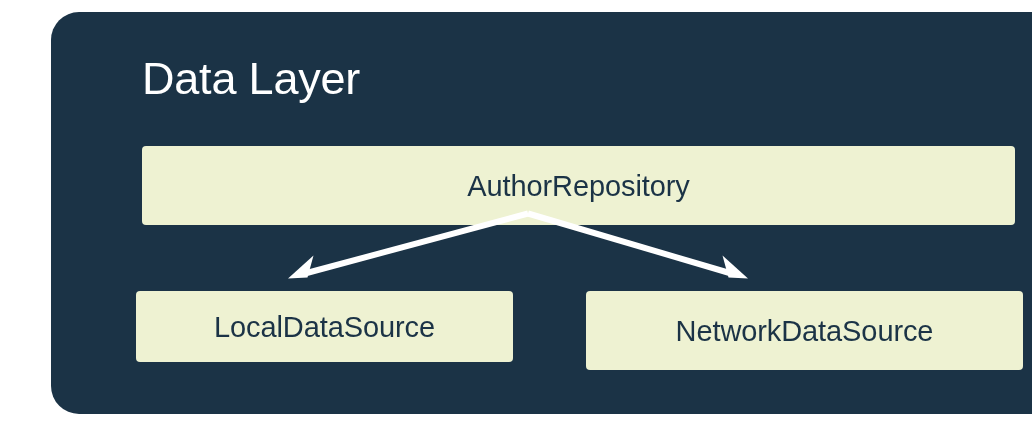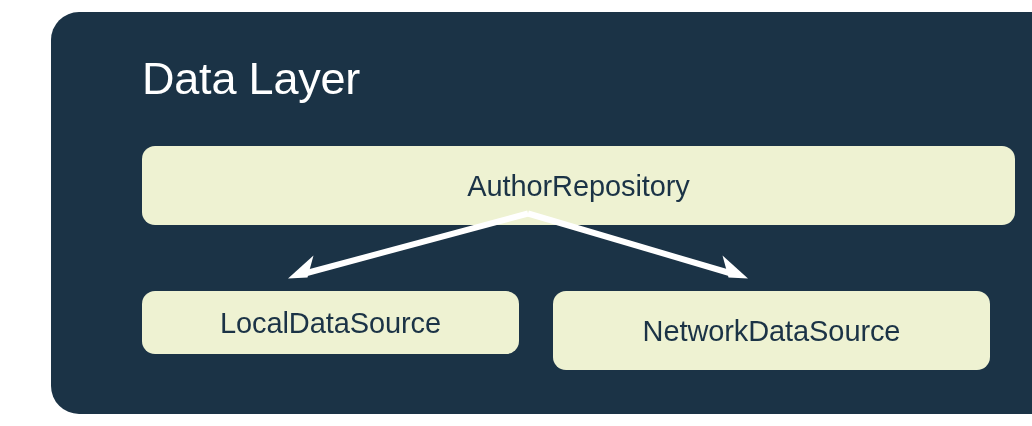--- a/index.html
+++ b/index.html
@@ -43,49 +43,49 @@
     font-weight: 400;
     color: #ffffff;
     letter-spacing: -0.2px;
     white-space: nowrap;
   }
 
   
   .node-box {
     position: absolute;
     background: #eef2d2;
-    border-radius: 13px;
+    border-radius: 4px;
     display: flex;
     align-items: center;
     justify-content: center;
     box-sizing: border-box;
     color: #1b3346;
     font-size: 29px;
     line-height: 34px;
     font-weight: 400;
     letter-spacing: -0.1px;
     white-space: nowrap;
   }
 
   .node-repository {
     left: 91px;
     top: 134px;
     width: 873px;
     height: 79px;
   }
 
   .node-local {
-    left: 91px;
+    left: 85px;
     top: 279px;
     width: 377px;
-    height: 63px;
+    height: 71px;
   }
 
   .node-network {
-    left: 502px;
+    left: 535px;
     top: 279px;
     width: 437px;
     height: 79px;
     text-align: center;
   }
 
   
   .connectors {
     position: absolute;
     left: 0;

